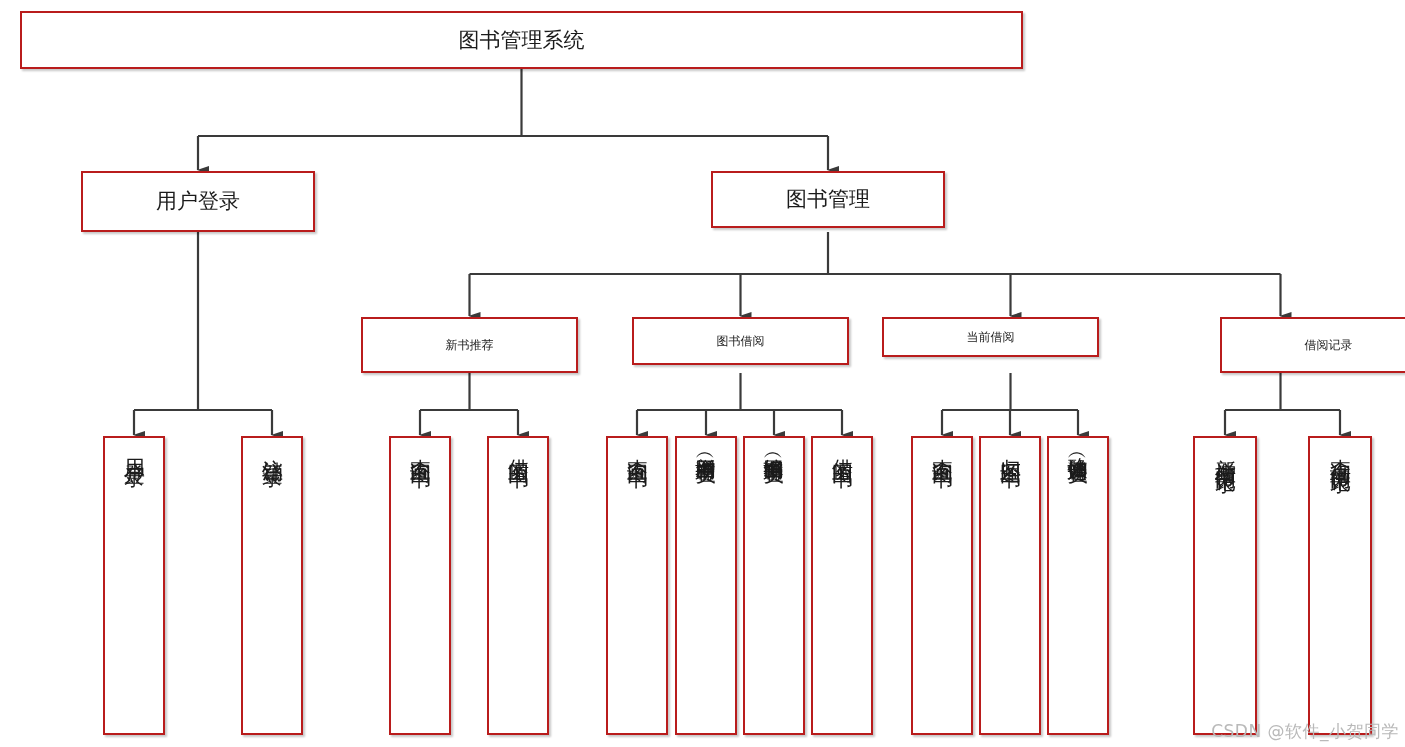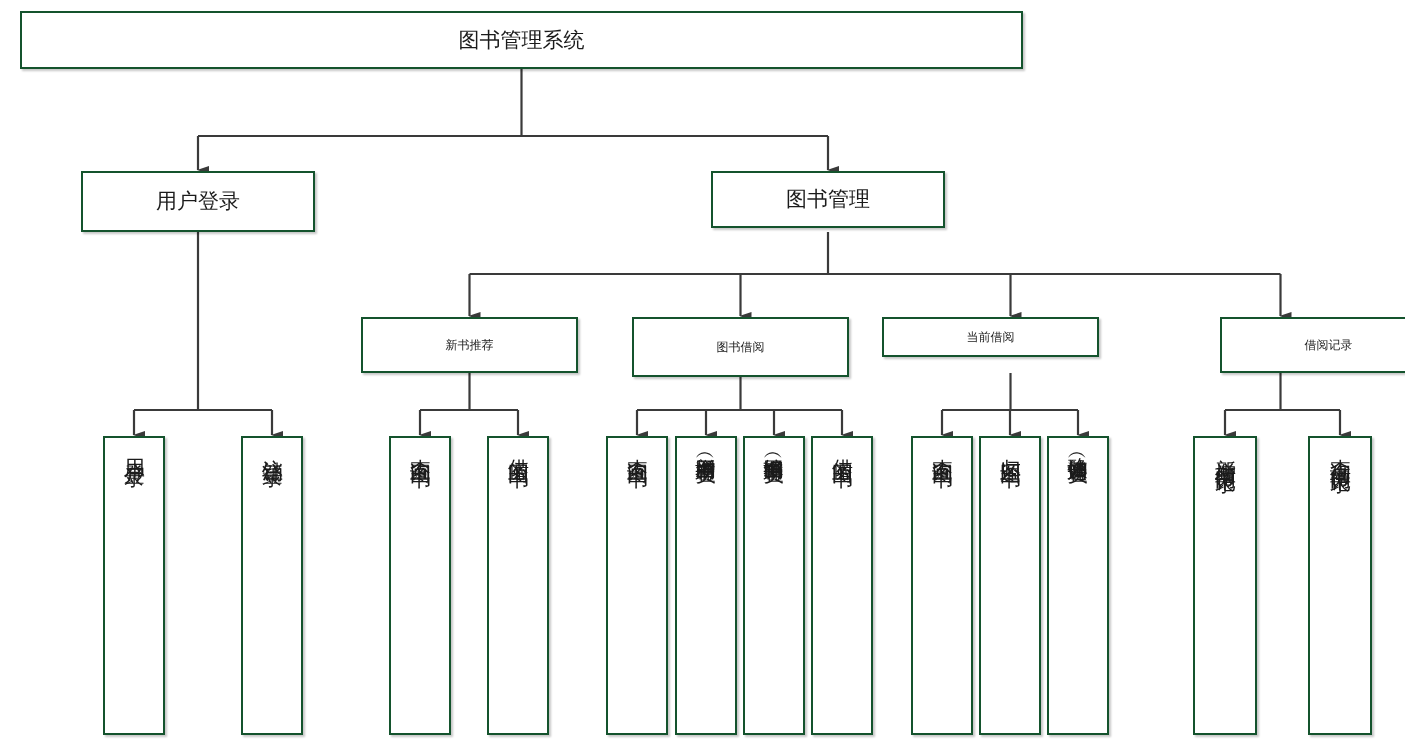--- a/index.html
+++ b/index.html
@@ -22,21 +22,21 @@
     left: 0;
     top: 0;
     width: 1405px;
     height: 747px;
     pointer-events: none;
   }
   .node {
     position: absolute;
     box-sizing: border-box;
     background: #ffffff;
-    border: 2px solid #14532d;
+    border: 2px solid #b91c1c;
     box-shadow: 2px 2px 2px rgba(0,0,0,0.22);
     display: flex;
     align-items: center;
     justify-content: center;
     color: #1b1b1b;
     z-index: 2;
   }
   .node .label {
     text-align: center;
     line-height: 1.18;
@@ -126,21 +126,21 @@
       </div>
       <div class="node lvl2" style="left: 81px; top: 171px; width: 234px; height: 61px;">
         <span class="label">用户登录</span>
       </div>
       <div class="node lvl2" style="left: 711px; top: 171px; width: 234px; height: 57px;">
         <span class="label">图书管理</span>
       </div>
       <div class="node lvl3" style="left: 361px; top: 317px; width: 217px; height: 56px;">
         <span class="label">新书推荐</span>
       </div>
-      <div class="node lvl3" style="left: 632px; top: 317px; width: 217px; height: 60px;">
+      <div class="node lvl3" style="left: 632px; top: 317px; width: 217px; height: 48px;">
         <span class="label">图书借阅</span>
       </div>
       <div class="node lvl3" style="left: 882px; top: 317px; width: 217px; height: 40px;">
         <span class="label">当前借阅</span>
       </div>
       <div class="node lvl3" style="left: 1172px; top: 317px; width: 217px; height: 56px; margin-left: 48px;">
         <span class="label">借阅记录</span>
       </div>
       <div class="node leaf" style="left: 103px; top: 436px; width: 62px; height: 299px;">
         <span class="label">用户登录</span>
@@ -176,13 +176,14 @@
         <span class="label">确认归还（管理员）</span>
       </div>
       <div class="node leaf" style="left: 1193px; top: 436px; width: 64px; height: 299px;">
         <span class="label">新增借阅记录</span>
       </div>
       <div class="node leaf" style="left: 1308px; top: 436px; width: 64px; height: 299px;">
         <span class="label">查询借阅记录</span>
       </div>
     </div>
 
+  <div id="watermark">CSDN @软件_小贺同学</div>
 </div>
 
 </body></html>

